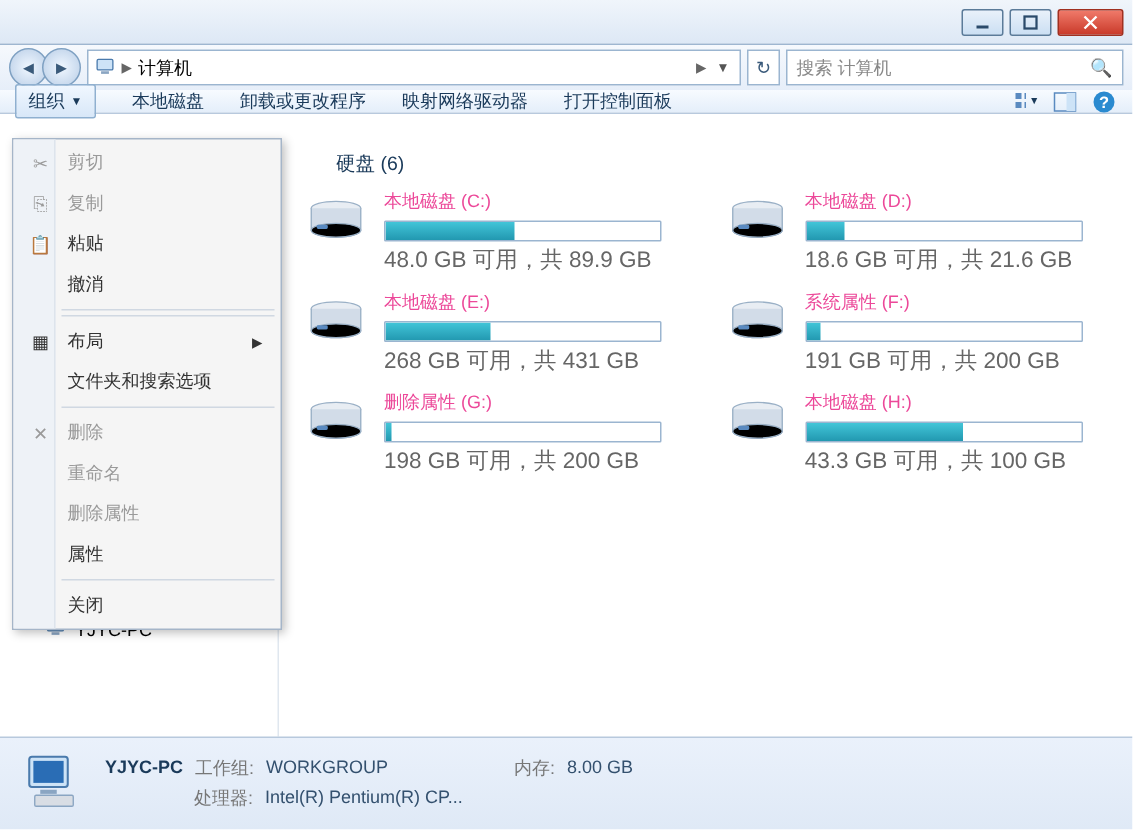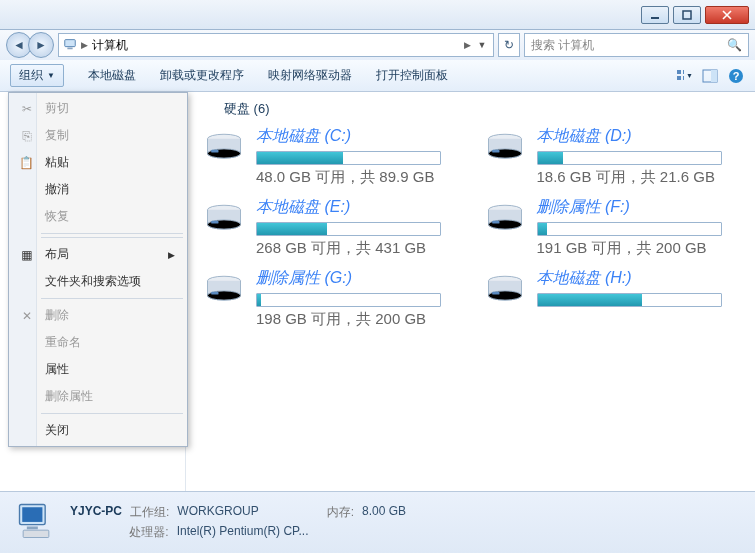--- a/index.html
+++ b/index.html
@@ -13,38 +13,38 @@
 .navbtns { display: flex; gap: 0; }
 .navcircle { width: 26px; height: 26px; border-radius: 50%; background: radial-gradient(#f0f7ff, #b8cde6); border: 1px solid #7ea0c2; display: flex; align-items: center; justify-content: center; color: #3a5a7a; font-size: 12px; }
 .addrbar { flex: 1; height: 24px; border: 1px solid #9bb5d0; background: #fff; display: flex; align-items: center; padding: 0 4px; font-size: 12px; gap: 4px; }
 .addr-icon svg { width: 14px; height: 14px; }
 .addr-text { flex: 1; }
 .addr-drop { width: 14px; color: #555; font-size: 9px; text-align: center; }
 .refresh { width: 22px; height: 24px; border: 1px solid #9bb5d0; background: #fff; display: flex; align-items: center; justify-content: center; font-size: 12px; color: #3a5a7a; }
 .searchbox { width: 225px; height: 24px; border: 1px solid #9bb5d0; background: #fff; display: flex; align-items: center; padding: 0 6px; font-size: 12px; color: #888; }
 .searchbox .mag { margin-left: auto; color: #2a6db5; }
 
-.toolbar { height: 32px; background: linear-gradient(#f7fbff, #e4eefa); border-bottom: 1px solid #b8c9dd; display: flex; align-items: center; font-size: 12px; color: #1a3a5a; padding: 0 10px; gap: 24px; }
+.toolbar { height: 16px; background: linear-gradient(#f7fbff, #e4eefa); border-bottom: 1px solid #b8c9dd; display: flex; align-items: center; font-size: 12px; color: #1a3a5a; padding: 0 10px; gap: 24px; }
 .tb-item { display: flex; align-items: center; gap: 4px; cursor: default; }
 .tb-org { border: 1px solid #8fb0d0; background: linear-gradient(#f0f7ff, #d8e7f8); padding: 2px 8px; border-radius: 2px; }
 .tb-right { margin-left: auto; display: flex; gap: 8px; align-items: center; }
 .tb-ico { width: 18px; height: 18px; display: flex; align-items: center; justify-content: center; }
 
 .main { position: absolute; top: 92px; left: 0; right: 0; bottom: 62px; display: flex; }
 .sidebar { width: 186px; border-right: 1px solid #e0e7ef; padding: 6px 0; font-size: 12px; overflow: hidden; }
 .side-item { padding: 3px 10px 3px 30px; display: flex; align-items: center; gap: 6px; }
 
 .content { flex: 1; padding: 8px 16px; position: relative; }
 .section-hdr { font-size: 13px; color: #1a3a5a; margin-bottom: 8px; padding-left: 22px; }
 .drives { display: grid; grid-template-columns: 1fr 1fr; gap: 10px 24px; }
 .drive { display: flex; gap: 10px; }
 .drive-ico { width: 44px; height: 44px; }
 .drive-ico svg { width: 44px; height: 44px; }
 .drive-info { flex: 1; }
-.drive-name { font-size: 16px; color: #3b82f6; margin-bottom: 4px; font-style: italic; }
+.drive-name { font-size: 12px; color: #ec4899; margin-bottom: 4px; }
 .bar { width: 185px; height: 14px; border: 1px solid #9bb5d0; background: #fff; border-radius: 1px; overflow: hidden; }
 .bar-fill { height: 100%; background: linear-gradient(#42c5d8, #2298b0); }
 .drive-stat { font-size: 15px; color: #666; margin-top: 3px; }
 
 .menu { position: absolute; top: 92px; left: 8px; width: 180px; background: #f5f5f5; border: 1px solid #a5b5c8; box-shadow: 2px 2px 6px rgba(0,0,0,0.25); font-size: 12px; padding: 2px; z-index: 10; }
 .menu-item { padding: 5px 10px 5px 34px; display: flex; align-items: center; position: relative; color: #333; }
 .menu-item.dis { color: #9a9a9a; }
 .menu-sep { height: 1px; background: #d0d8e2; margin: 3px 2px 3px 30px; }
 .menu-ico { position: absolute; left: 8px; width: 16px; height: 16px; display: flex; align-items: center; justify-content: center; }
 .menu-arrow { margin-left: auto; font-size: 9px; }
@@ -196,21 +196,21 @@
           </div>
         </div>
         <div class="drive">
           <div class="drive-ico"><svg viewBox="0 0 48 48">
               <ellipse cx="24" cy="14" rx="18" ry="5" fill="#e8edf3" stroke="#9ab0c6"></ellipse>
               <path d="M6 14 v16 a18 5 0 0 0 36 0 V14" fill="#d2dce8" stroke="#9ab0c6"></path>
               <ellipse cx="24" cy="30" rx="18" ry="5" fill="#c0ced e" stroke="#9ab0c6"></ellipse>
               <rect x="10" y="26" width="8" height="3" rx="1" fill="#5a8ac0"></rect>
             </svg></div>
           <div class="drive-info">
-            <div class="drive-name">删除属性 (F:)</div>
+            <div class="drive-name">系统属性 (F:)</div>
             <div class="bar">
               <div class="bar-fill" style="width:5%"></div>
             </div>
             <div class="drive-stat">191 GB 可用，共 200 GB</div>
           </div>
         </div>
         <div class="drive">
           <div class="drive-ico"><svg viewBox="0 0 48 48">
               <ellipse cx="24" cy="14" rx="18" ry="5" fill="#e8edf3" stroke="#9ab0c6"></ellipse>
               <path d="M6 14 v16 a18 5 0 0 0 36 0 V14" fill="#d2dce8" stroke="#9ab0c6"></path>
@@ -230,20 +230,21 @@
               <ellipse cx="24" cy="14" rx="18" ry="5" fill="#e8edf3" stroke="#9ab0c6"></ellipse>
               <path d="M6 14 v16 a18 5 0 0 0 36 0 V14" fill="#d2dce8" stroke="#9ab0c6"></path>
               <ellipse cx="24" cy="30" rx="18" ry="5" fill="#c0ced e" stroke="#9ab0c6"></ellipse>
               <rect x="10" y="26" width="8" height="3" rx="1" fill="#5a8ac0"></rect>
             </svg></div>
           <div class="drive-info">
             <div class="drive-name">本地磁盘 (H:)</div>
             <div class="bar">
               <div class="bar-fill" style="width:57%"></div>
             </div>
+            <div class="drive-stat">43.3 GB 可用，共 100 GB</div>
           </div>
         </div>
       </div>
   </div>
 </div>
 
 <div class="menu">
   <div class="menu-gutter"></div>
   <div class="menu-item dis">
       <span class="menu-ico">✂</span>
@@ -252,67 +253,64 @@
   <div class="menu-item dis">
       <span class="menu-ico">⎘</span>
       <span>复制</span>
     </div>
   <div class="menu-item">
       <span class="menu-ico">📋</span>
       <span>粘贴</span>
     </div>
   <div class="menu-item">
       <span>撤消</span>
-    </div>
-  <div class="menu-item dis">
-      <span>恢复</span>
     </div>
   <div class="menu-sep"></div>
   <div class="menu-sep"></div>
   <div class="menu-item">
       <span class="menu-ico">▦</span>
       <span>布局</span>
       <span class="menu-arrow">▶</span>
     </div>
   <div class="menu-item">
       <span>文件夹和搜索选项</span>
     </div>
   <div class="menu-sep"></div>
   <div class="menu-item dis">
       <span class="menu-ico">✕</span>
       <span>删除</span>
     </div>
   <div class="menu-item dis">
       <span>重命名</span>
     </div>
+  <div class="menu-item dis">
+      <span>删除属性</span>
+    </div>
   <div class="menu-item">
       <span>属性</span>
-    </div>
-  <div class="menu-item dis">
-      <span>删除属性</span>
     </div>
   <div class="menu-sep"></div>
   <div class="menu-item">
       <span>关闭</span>
     </div>
 </div>
 
 <div class="status">
   <div class="status-ico"><svg viewBox="0 0 48 48">
         <rect x="6" y="6" width="28" height="22" rx="2" fill="#cde3f7" stroke="#4a7aac" stroke-width="1.5"></rect>
         <rect x="9" y="9" width="22" height="16" fill="#2a6db5"></rect>
         <rect x="14" y="30" width="12" height="3" fill="#8aa5c2"></rect>
         <rect x="10" y="34" width="28" height="8" rx="1" fill="#d8dde4" stroke="#8aa5c2"></rect>
       </svg></div>
   <div class="status-lines">
     <div class="status-line">
       <span class="status-name">YJYC-PC</span>
       <span class="status-lbl">工作组:</span>
       <span>WORKGROUP</span>
-      <span class="status-lbl" style="margin-left:60px">内存:</span>
+      <span class="status-lbl" style="margin-left:76px">内存:</span>
       <span>8.00 GB</span>
     </div>
     <div class="status-line">
       <span style="visibility:hidden">YJYC-PC</span>
       <span class="status-lbl">处理器:</span>
       <span>Intel(R) Pentium(R) CP...</span>
     </div>
   </div>
 </div>
 

